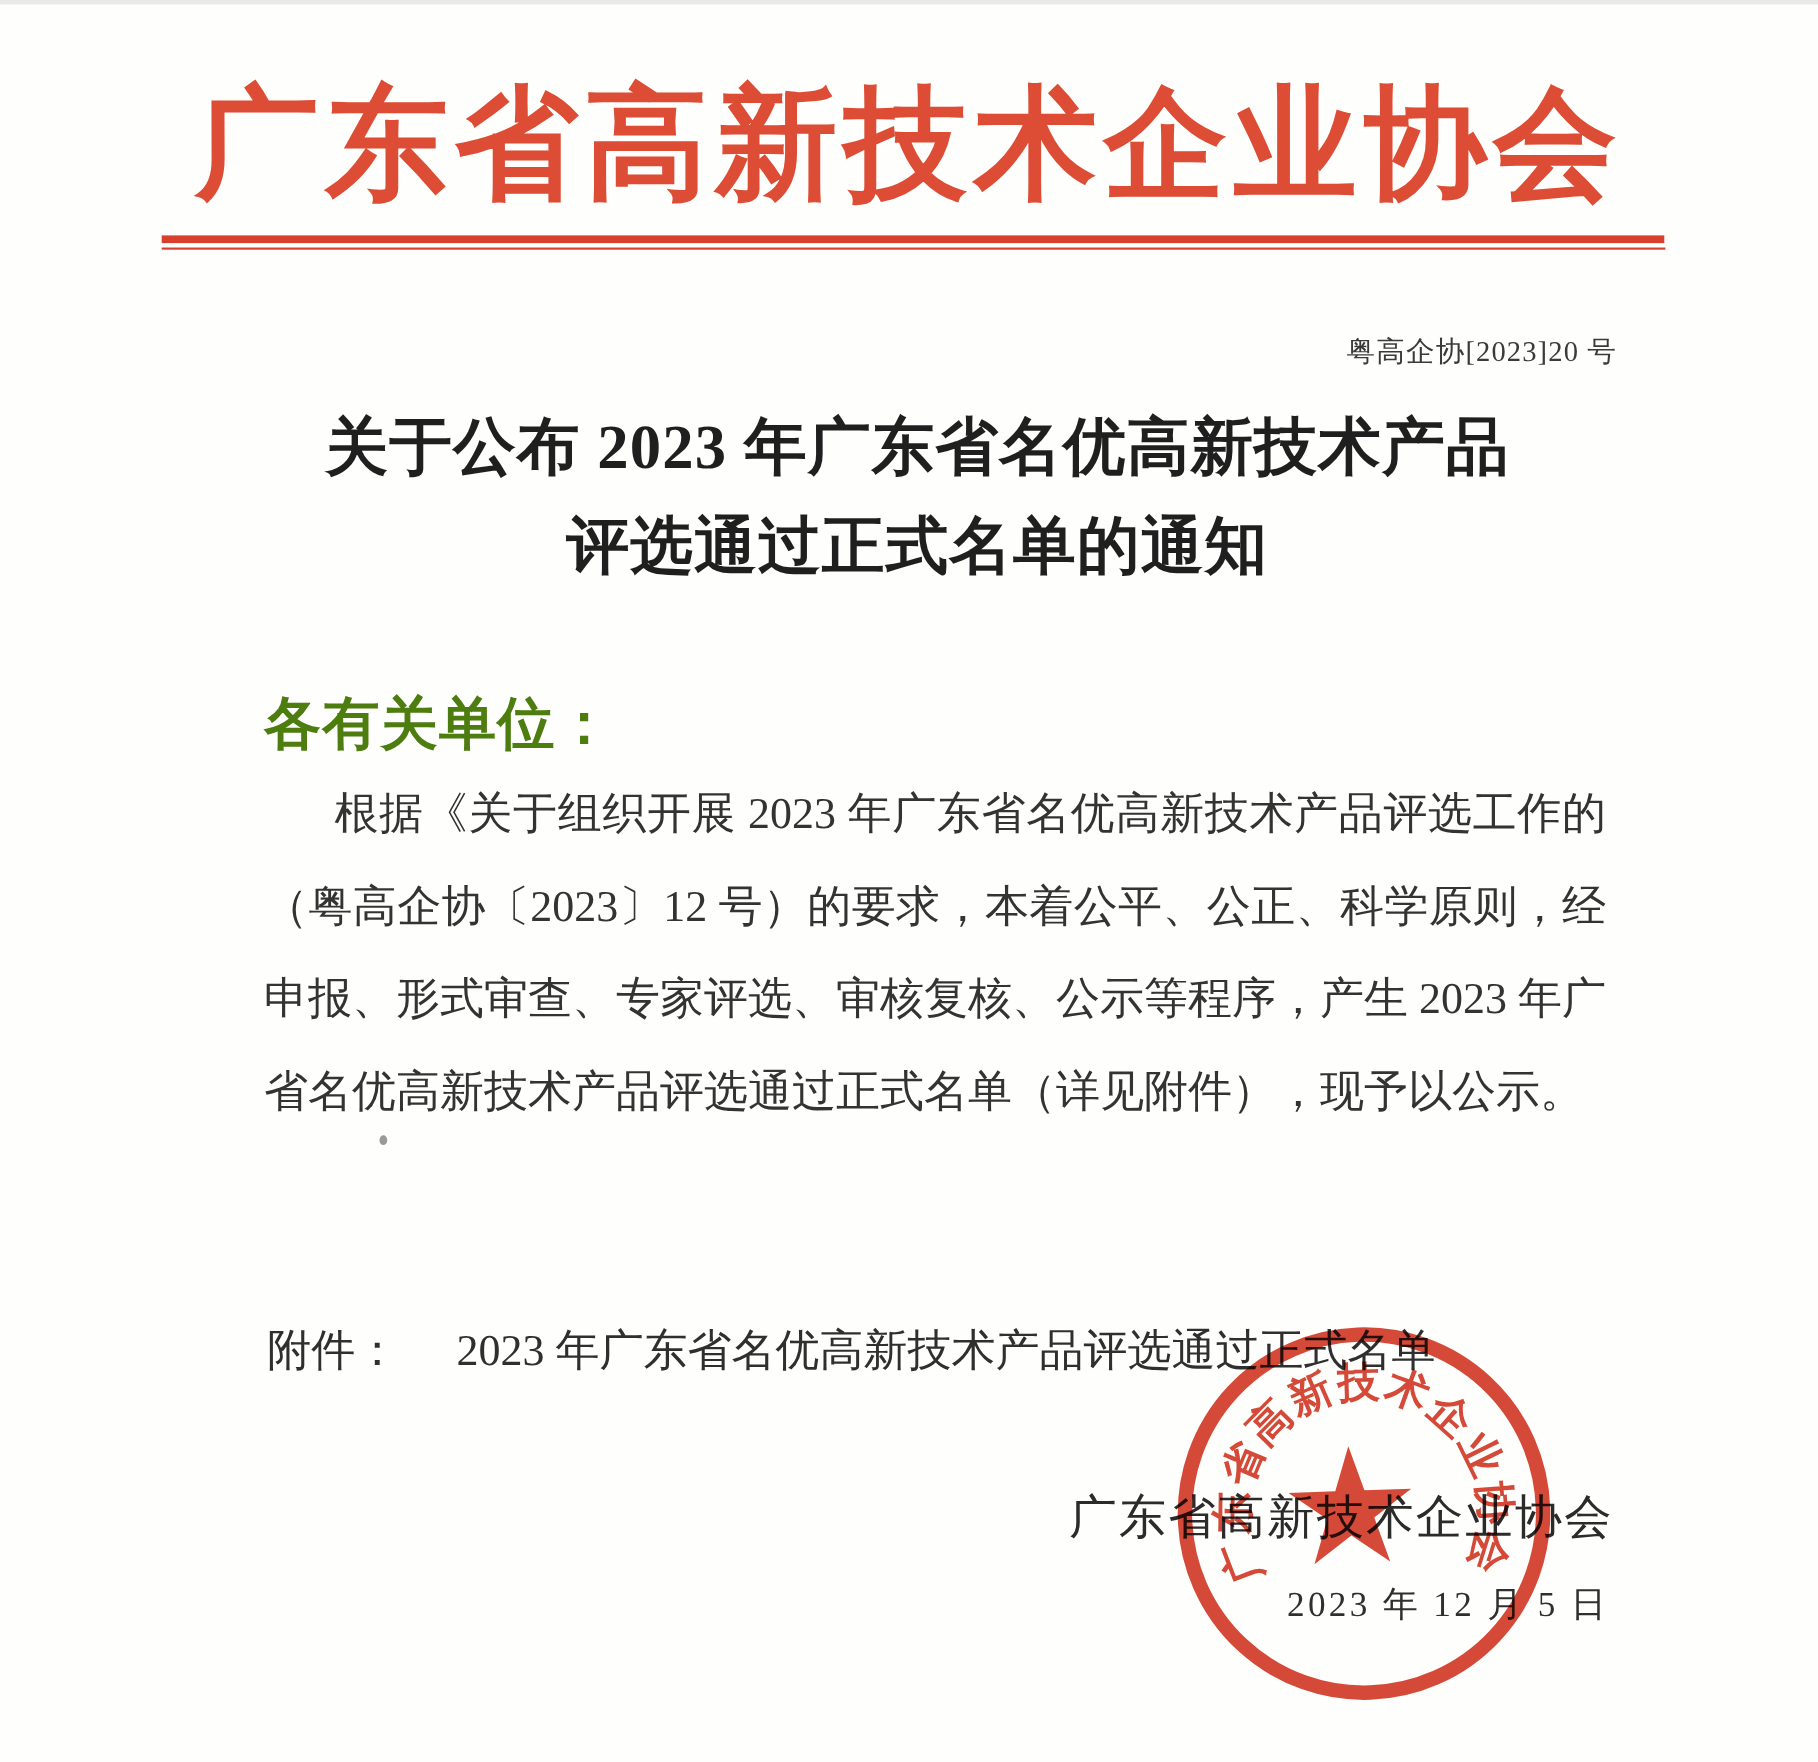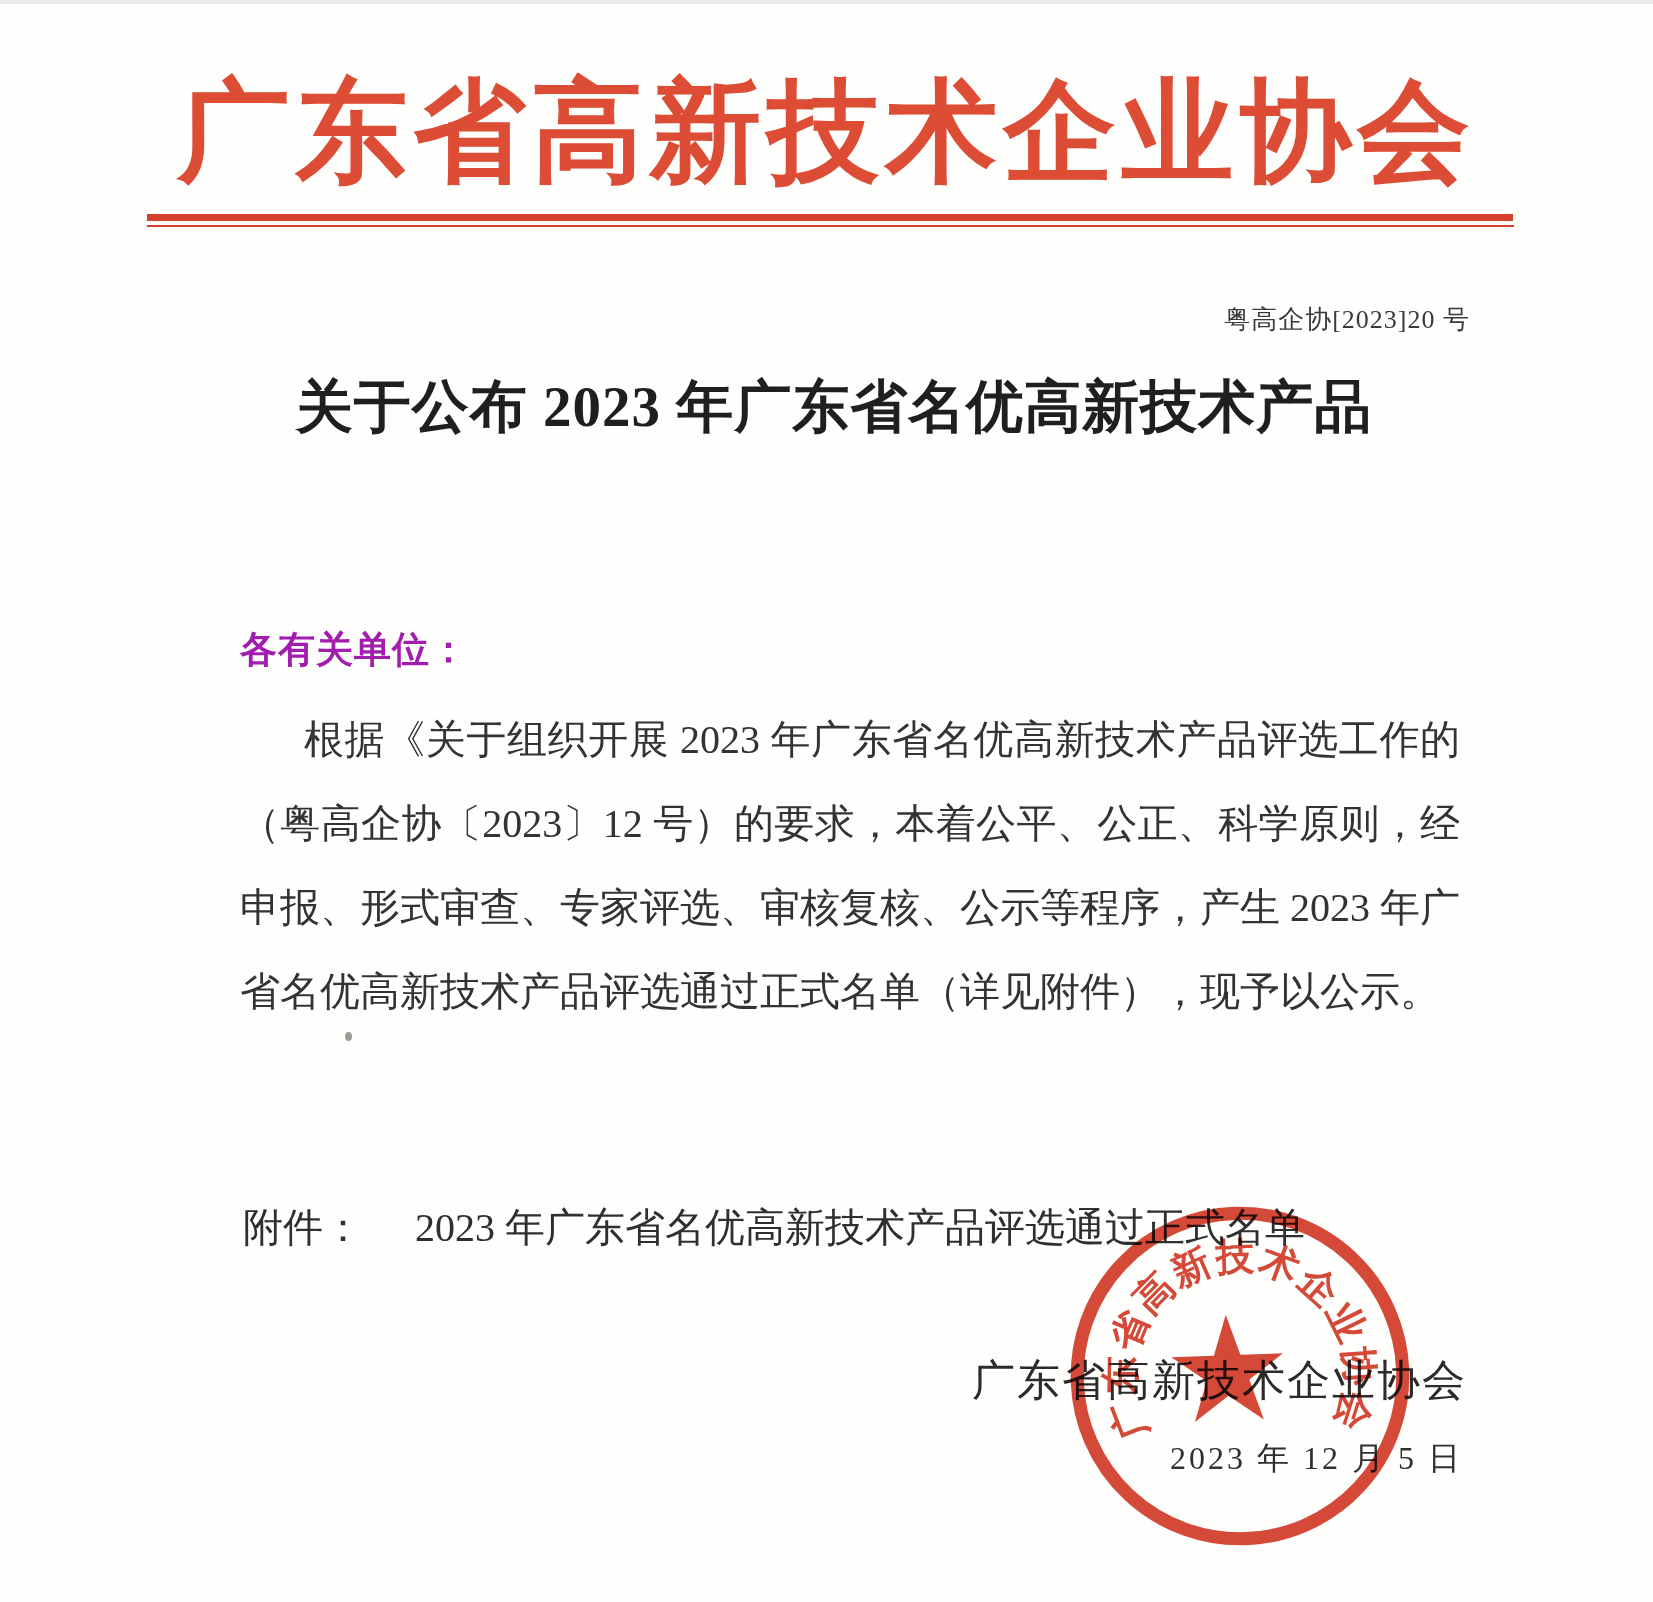--- a/index.html
+++ b/index.html
@@ -38,21 +38,21 @@
   .notice-title {
     position:absolute; left:15px; right:0;
     text-align:center;
     font-size:57px; font-weight:bold; color:#1f1f1f;
     line-height:1.1; white-space:nowrap; letter-spacing:1px;
   }
   .notice-title.l1 { top:372px; }
   .notice-title.l2 { top:462px; }
   .salutation {
     position:absolute; top:624px; left:240px;
-    font-size:37px; font-weight:bold; color:#a21caf;
+    font-size:52px; font-weight:bold; color:#4d7c0f;
     line-height:1.2; letter-spacing:1px;
   }
   .body-col {
     position:absolute; top:694px; left:240px; width:1220px;
     font-size:40px; color:#333;
   }
   .body-line {
     height:84px; line-height:84px;
     white-space:nowrap;
     text-align:justify; text-align-last:justify;
@@ -96,20 +96,21 @@
 <div class="page">
 
   <div class="org-header">广东省高新技术企业协会</div>
 
   <div class="rule-thick"></div>
   <div class="rule-thin"></div>
 
   <div class="doc-number">粤高企协[2023]20 号</div>
 
   <div class="notice-title l1">关于公布 2023 年广东省名优高新技术产品</div>
+  <div class="notice-title l2">评选通过正式名单的通知</div>
 
   <div class="salutation">各有关单位：</div>
 
   <div class="body-col">
     <div class="body-line indent">根据《关于组织开展 2023 年广东省名优高新技术产品评选工作的通知》</div>
     <div class="body-line">（粤高企协〔2023〕12 号）的要求，本着公平、公正、科学原则，经自主</div>
     <div class="body-line">申报、形式审查、专家评选、审核复核、公示等程序，产生 2023 年广东</div>
     <div class="body-line last">省名优高新技术产品评选通过正式名单（详见附件），现予以公示。</div>
   </div>
 

